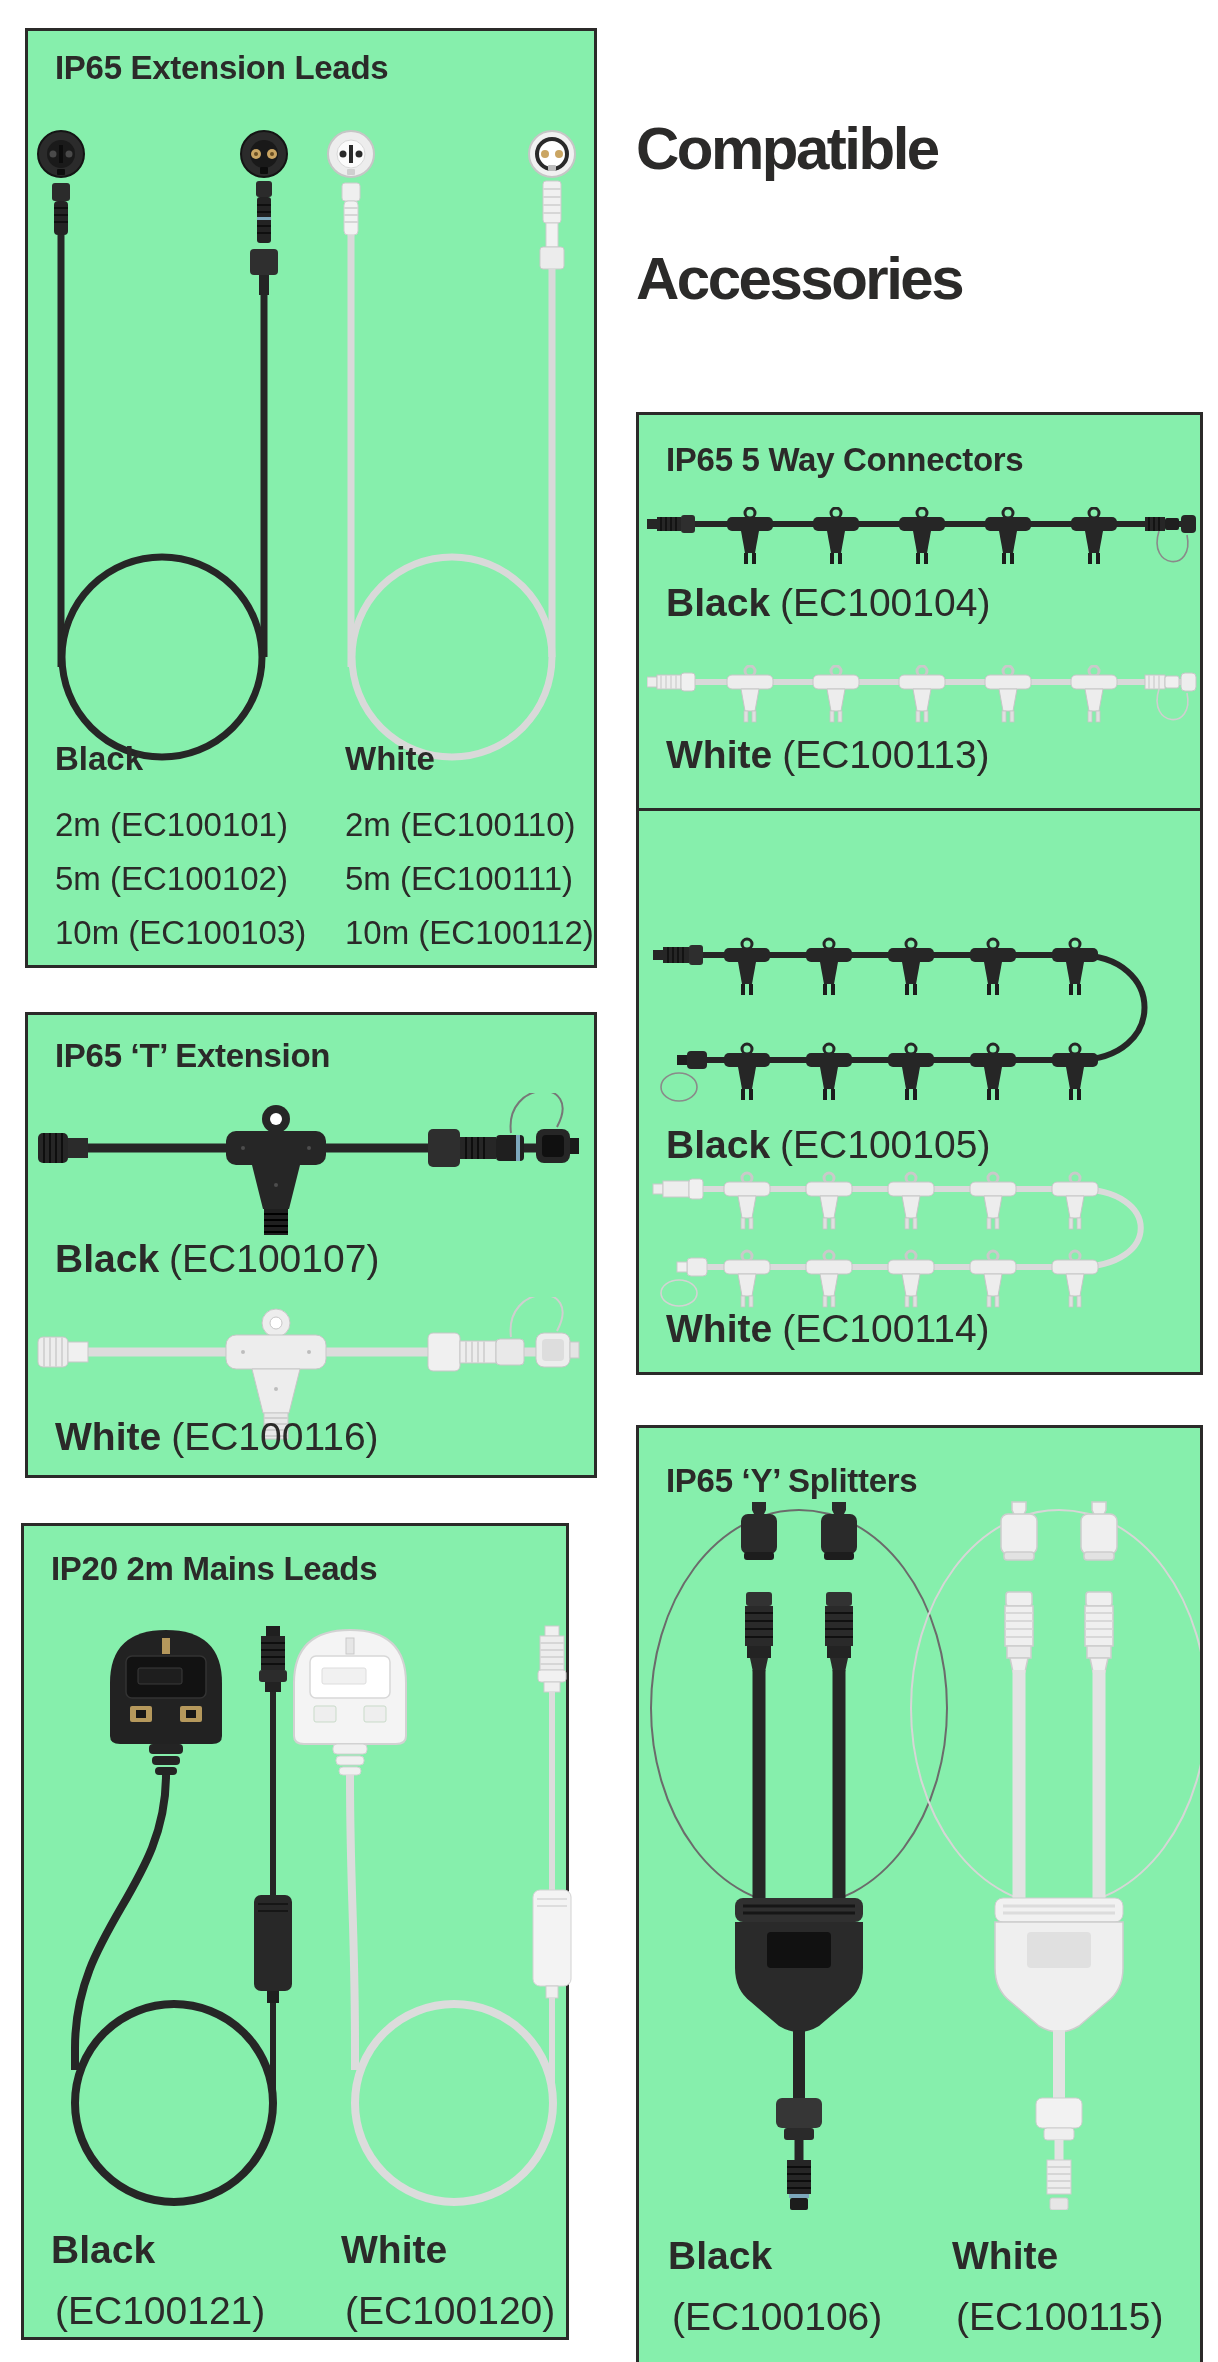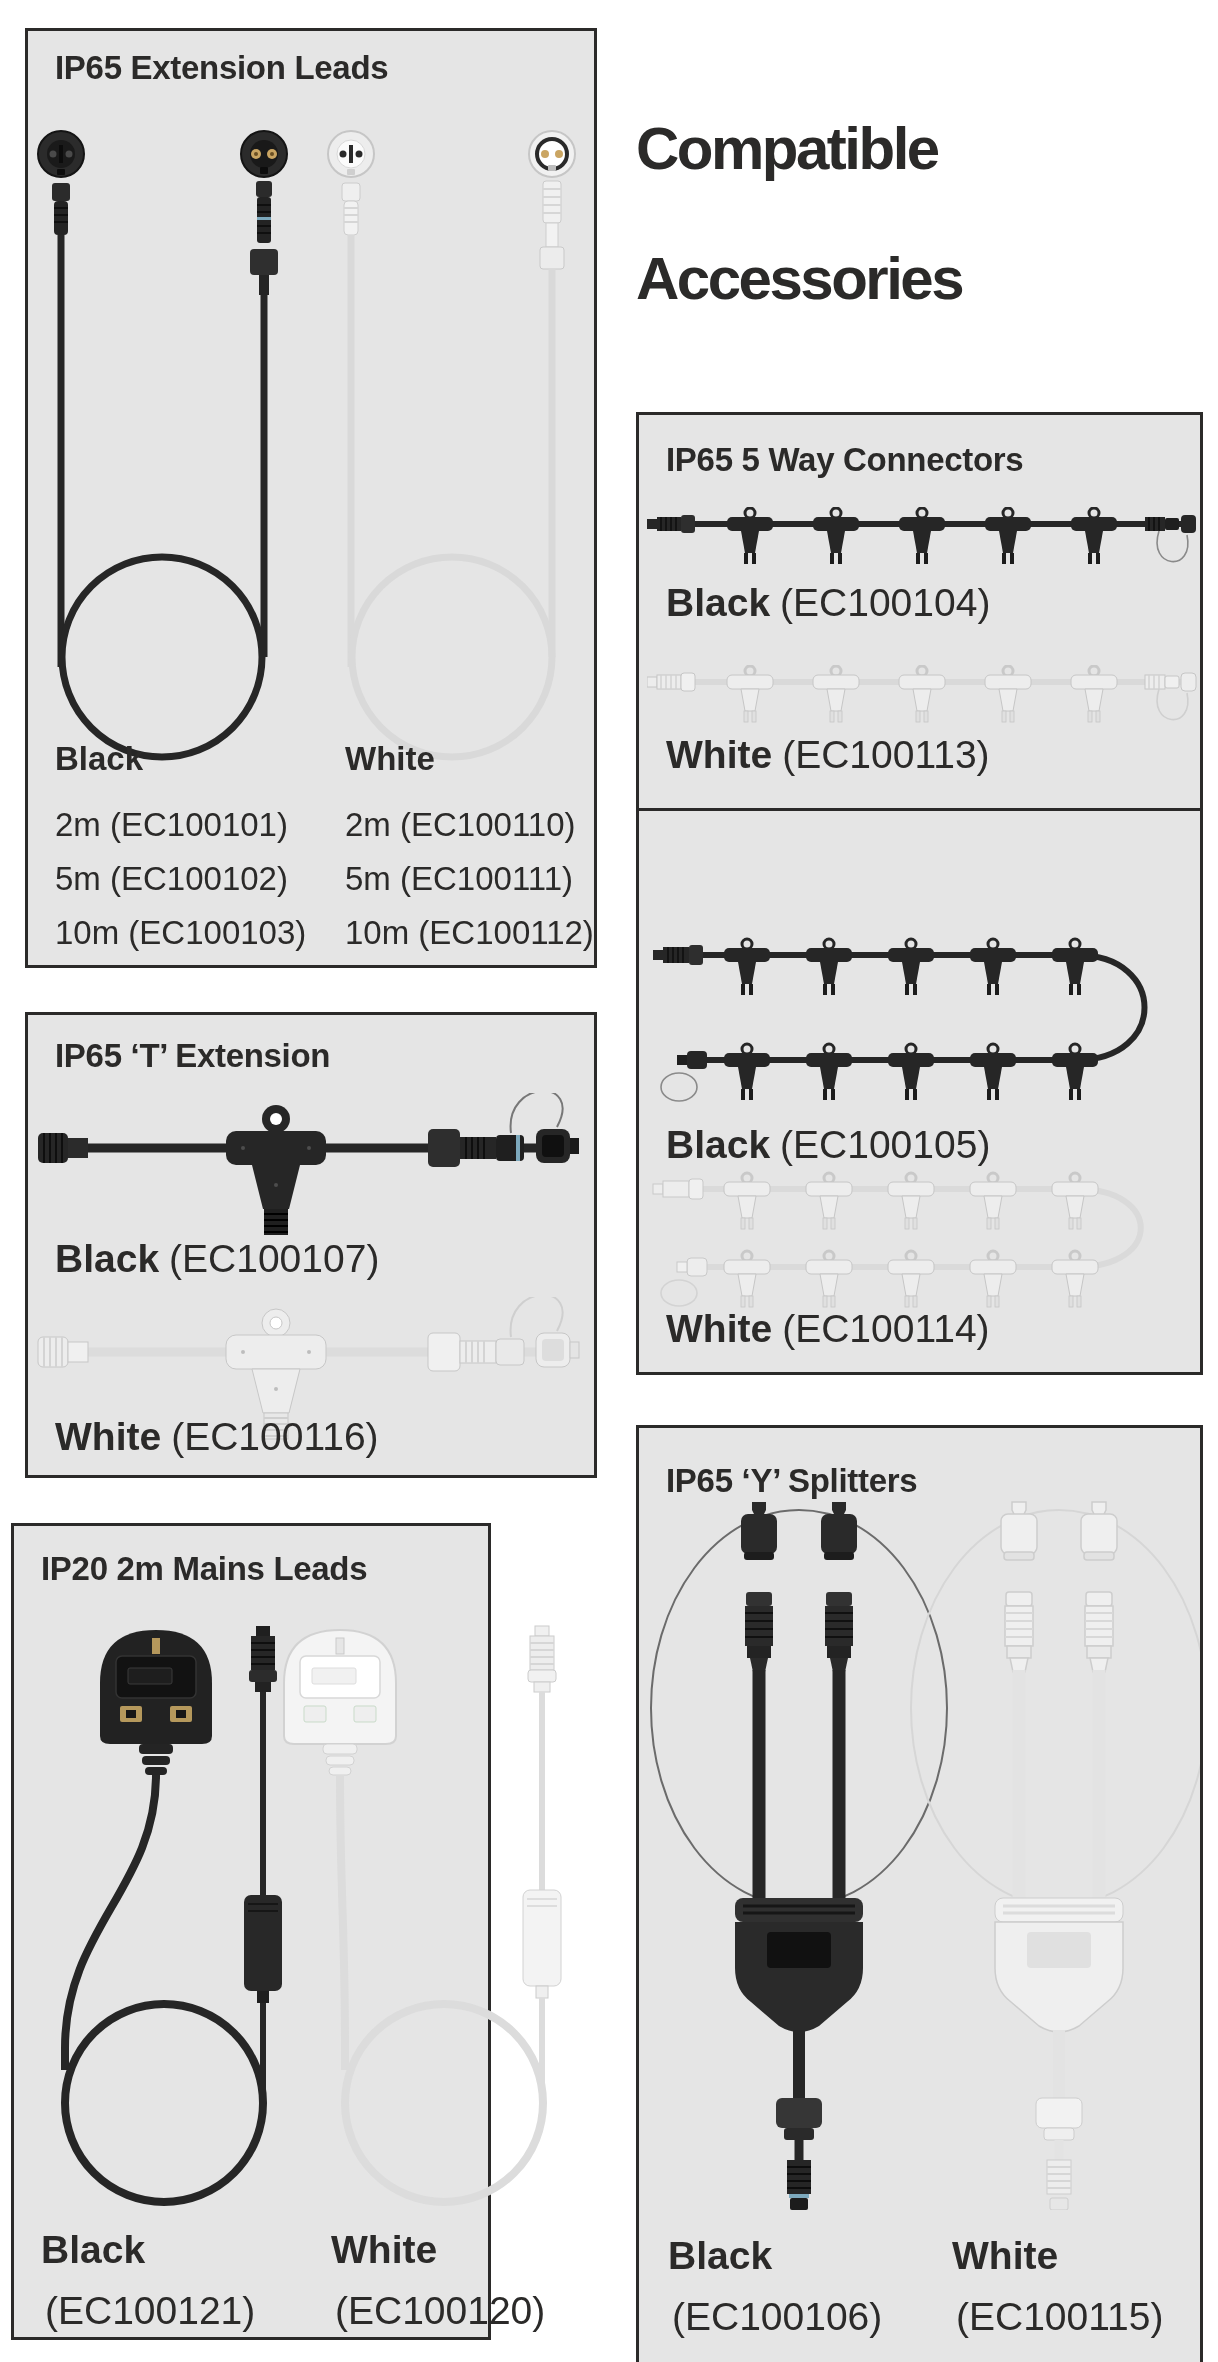--- a/index.html
+++ b/index.html
@@ -1,18 +1,18 @@
 <!DOCTYPE html>
 <html><head>
 <meta charset="utf-8">
 <style>
   html,body{margin:0;padding:0;background:#ffffff;}
   body{width:1218px;height:2362px;position:relative;overflow:hidden;
        font-family:"Liberation Sans","DejaVu Sans",sans-serif;color:#2b2a29;}
-  .box{position:absolute;border:3px solid #2b2a29;background:#e5e5e5;box-sizing:border-box;padding-left:8px;}
+  .box{position:absolute;border:3px solid #2b2a29;background:#86efac;box-sizing:border-box;padding-left:8px;}
   .box h2{position:absolute;margin:0;font-size:33px;font-weight:700;letter-spacing:-0.3px;white-space:nowrap;}
   .art{position:absolute;}
   .lbl{position:absolute;font-size:39px;white-space:nowrap;}
   .b{font-weight:700;}
   .code{margin-left:10px;font-weight:400;}
   .stack{display:flex;flex-direction:column;gap:17px;}
   .stack .code{margin-left:4px;}
   .excol{position:absolute;font-size:33px;white-space:nowrap;}
   .exhead{font-weight:700;margin-bottom:20px;}
   .exitem{line-height:54px;}
@@ -265,21 +265,21 @@
     <rect x="460" y="42" width="28" height="26" rx="4" fill="#e9e9e9" stroke="#c7c7c7"></rect>
     <rect x="500" y="36" width="34" height="34" rx="8" fill="#ededed" stroke="#c7c7c7"></rect>
     <rect x="506" y="42" width="22" height="22" rx="4" fill="#dddddd"></rect>
     <rect x="534" y="45" width="9" height="16" fill="#e4e4e4" stroke="#c7c7c7"></rect>
   </svg>
   <div class="lbl" style="left:27px;top:400px">
     <span class="b">White</span><span class="code">(EC100116)</span>
   </div>
 </section>
 
-<section class="box" style="left:11px;top:1523px;width:480px;height:817px">
+<section class="box" style="left:21px;top:1523px;width:548px;height:817px">
   <h2 style="left:27px;top:24px">IP20 2m Mains Leads</h2>
 
   <svg class="art" style="left:0;top:72px" width="566" height="640" viewBox="0 0 566 640">
 
     <path d="M86,138 V85 Q86,32 142,32 Q198,32 198,85 V138 Q198,146 188,146 H96 Q86,146 86,138 Z" fill="#222222"></path>
     <rect x="138" y="40" width="8" height="16" fill="#b5985c"></rect>
     <rect x="102" y="58" width="80" height="42" rx="6" fill="#121212" stroke="#333" stroke-width="1.5"></rect>
     <rect x="114" y="70" width="44" height="16" rx="2" fill="#1e1e1e" stroke="#3a3a3a"></rect>
     <rect x="106" y="108" width="22" height="16" rx="2" fill="#b5985c"></rect>
       <rect x="112" y="112" width="10" height="8" fill="#161616"></rect>

